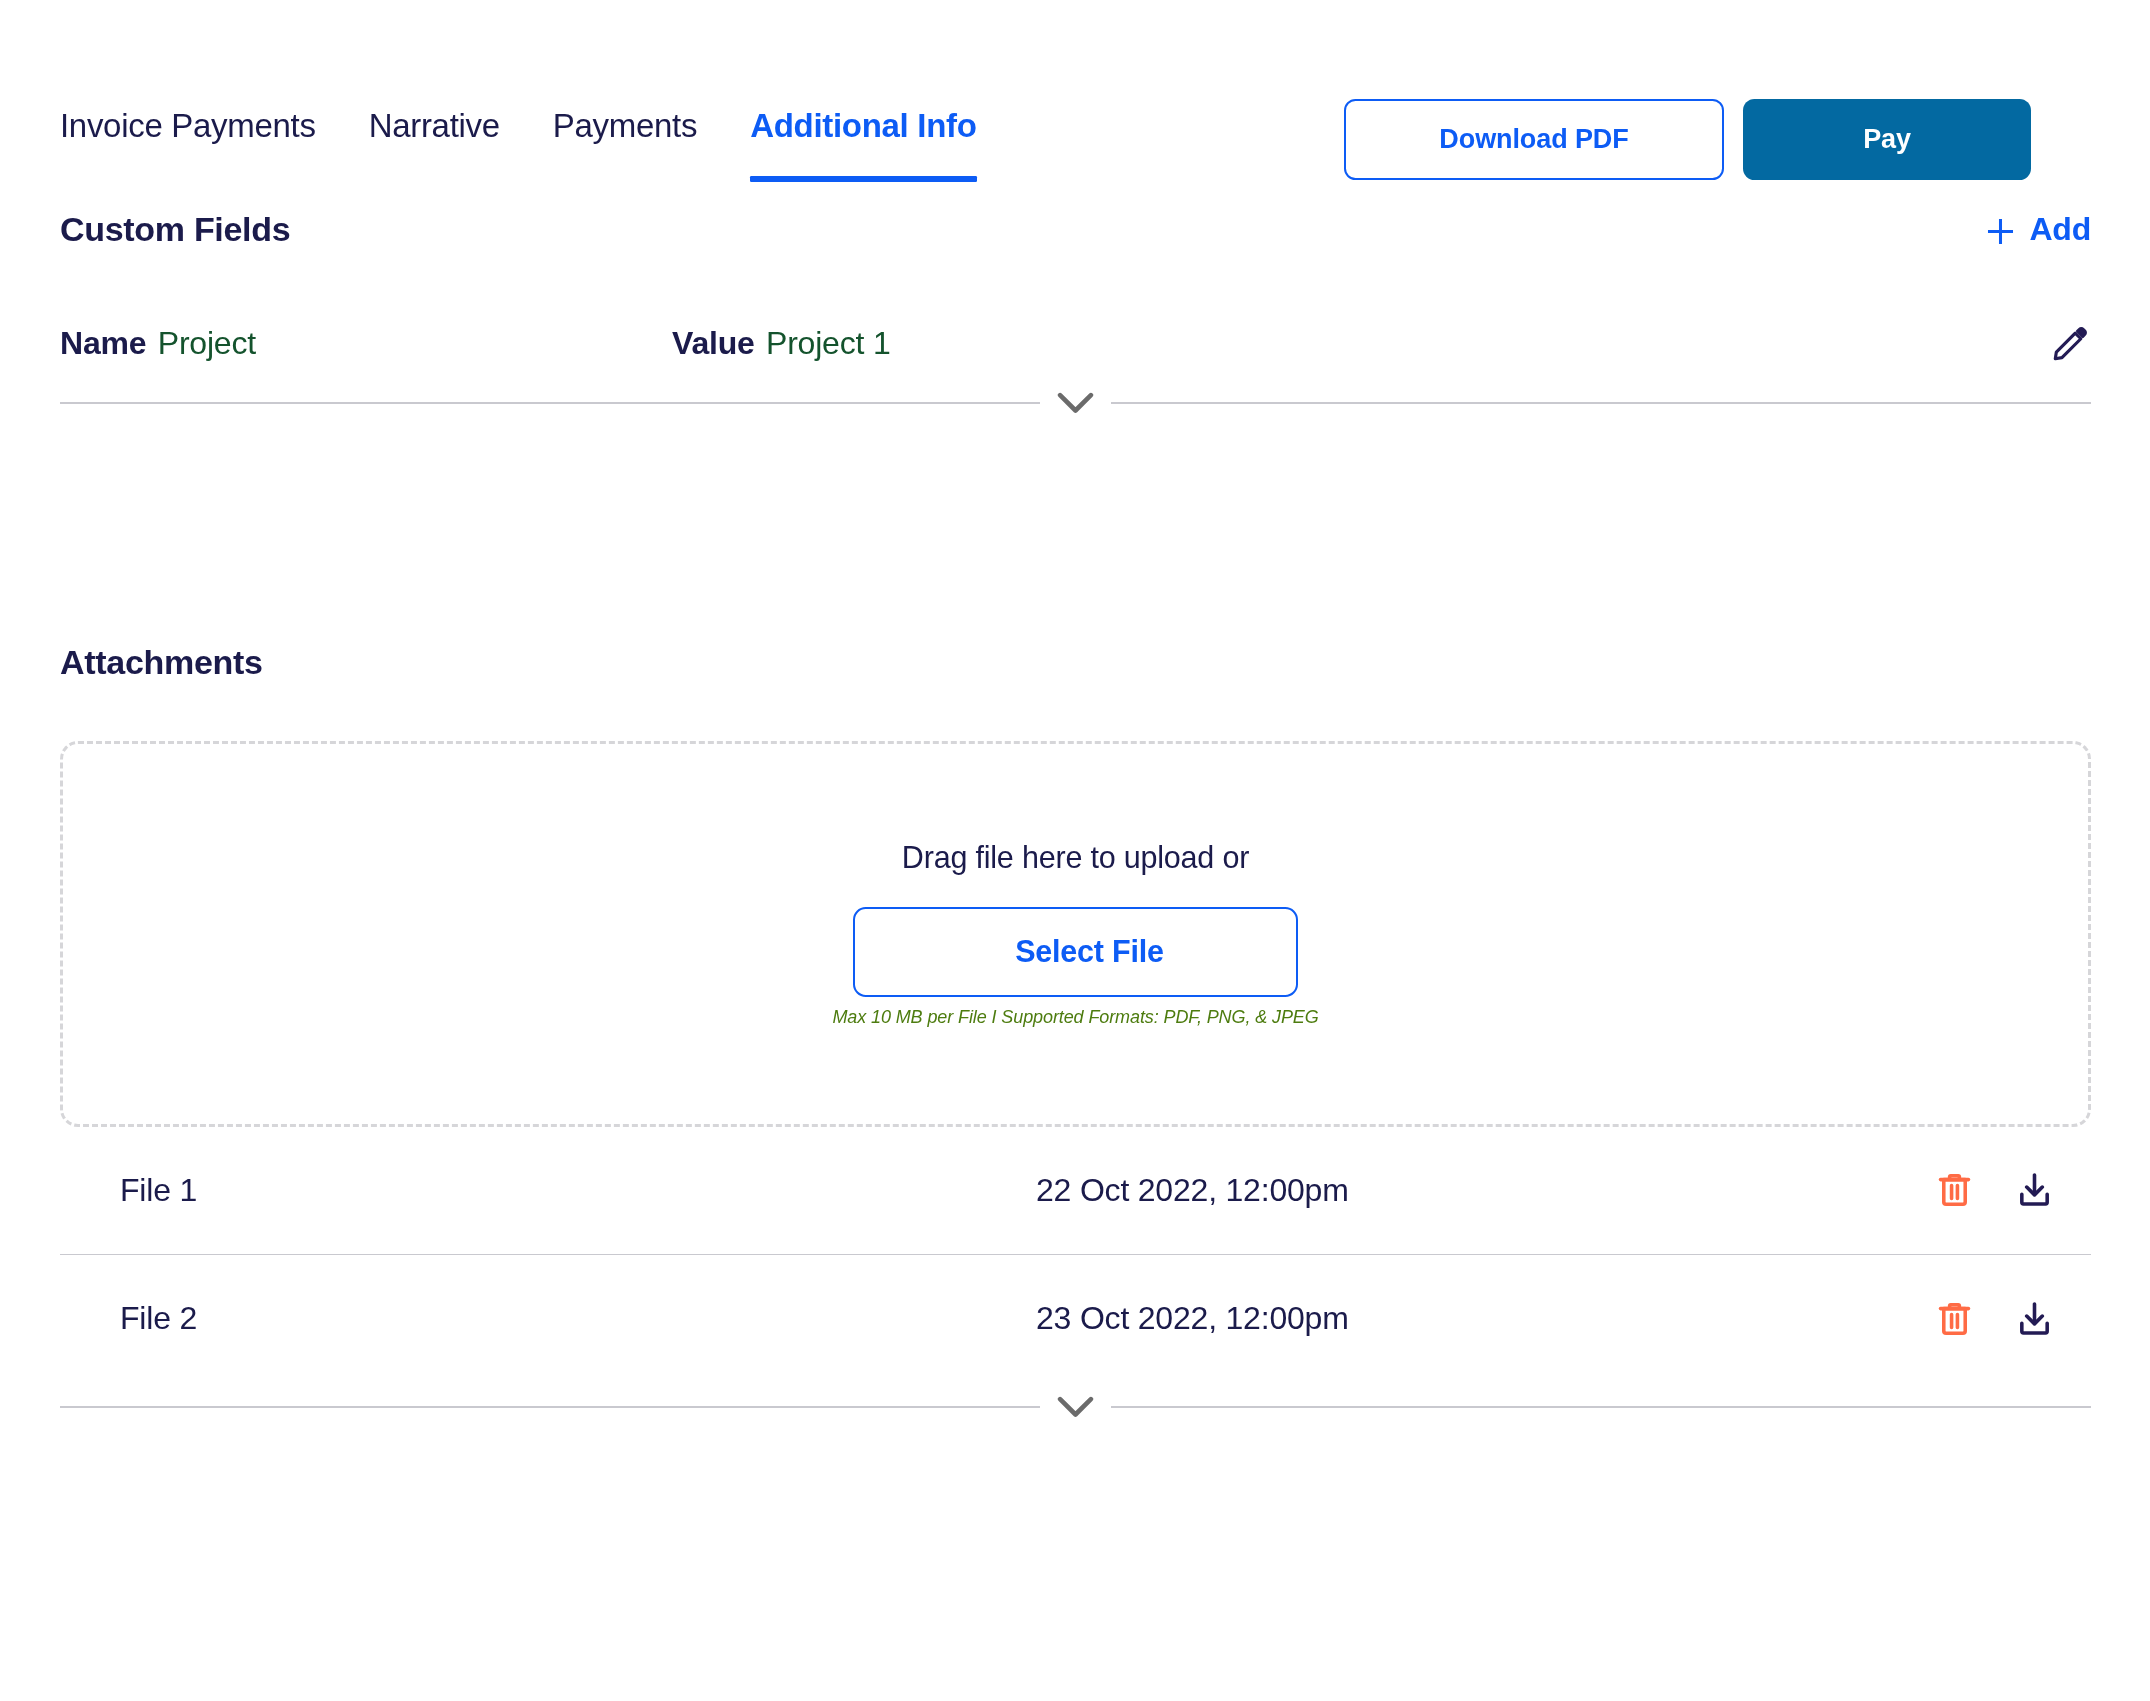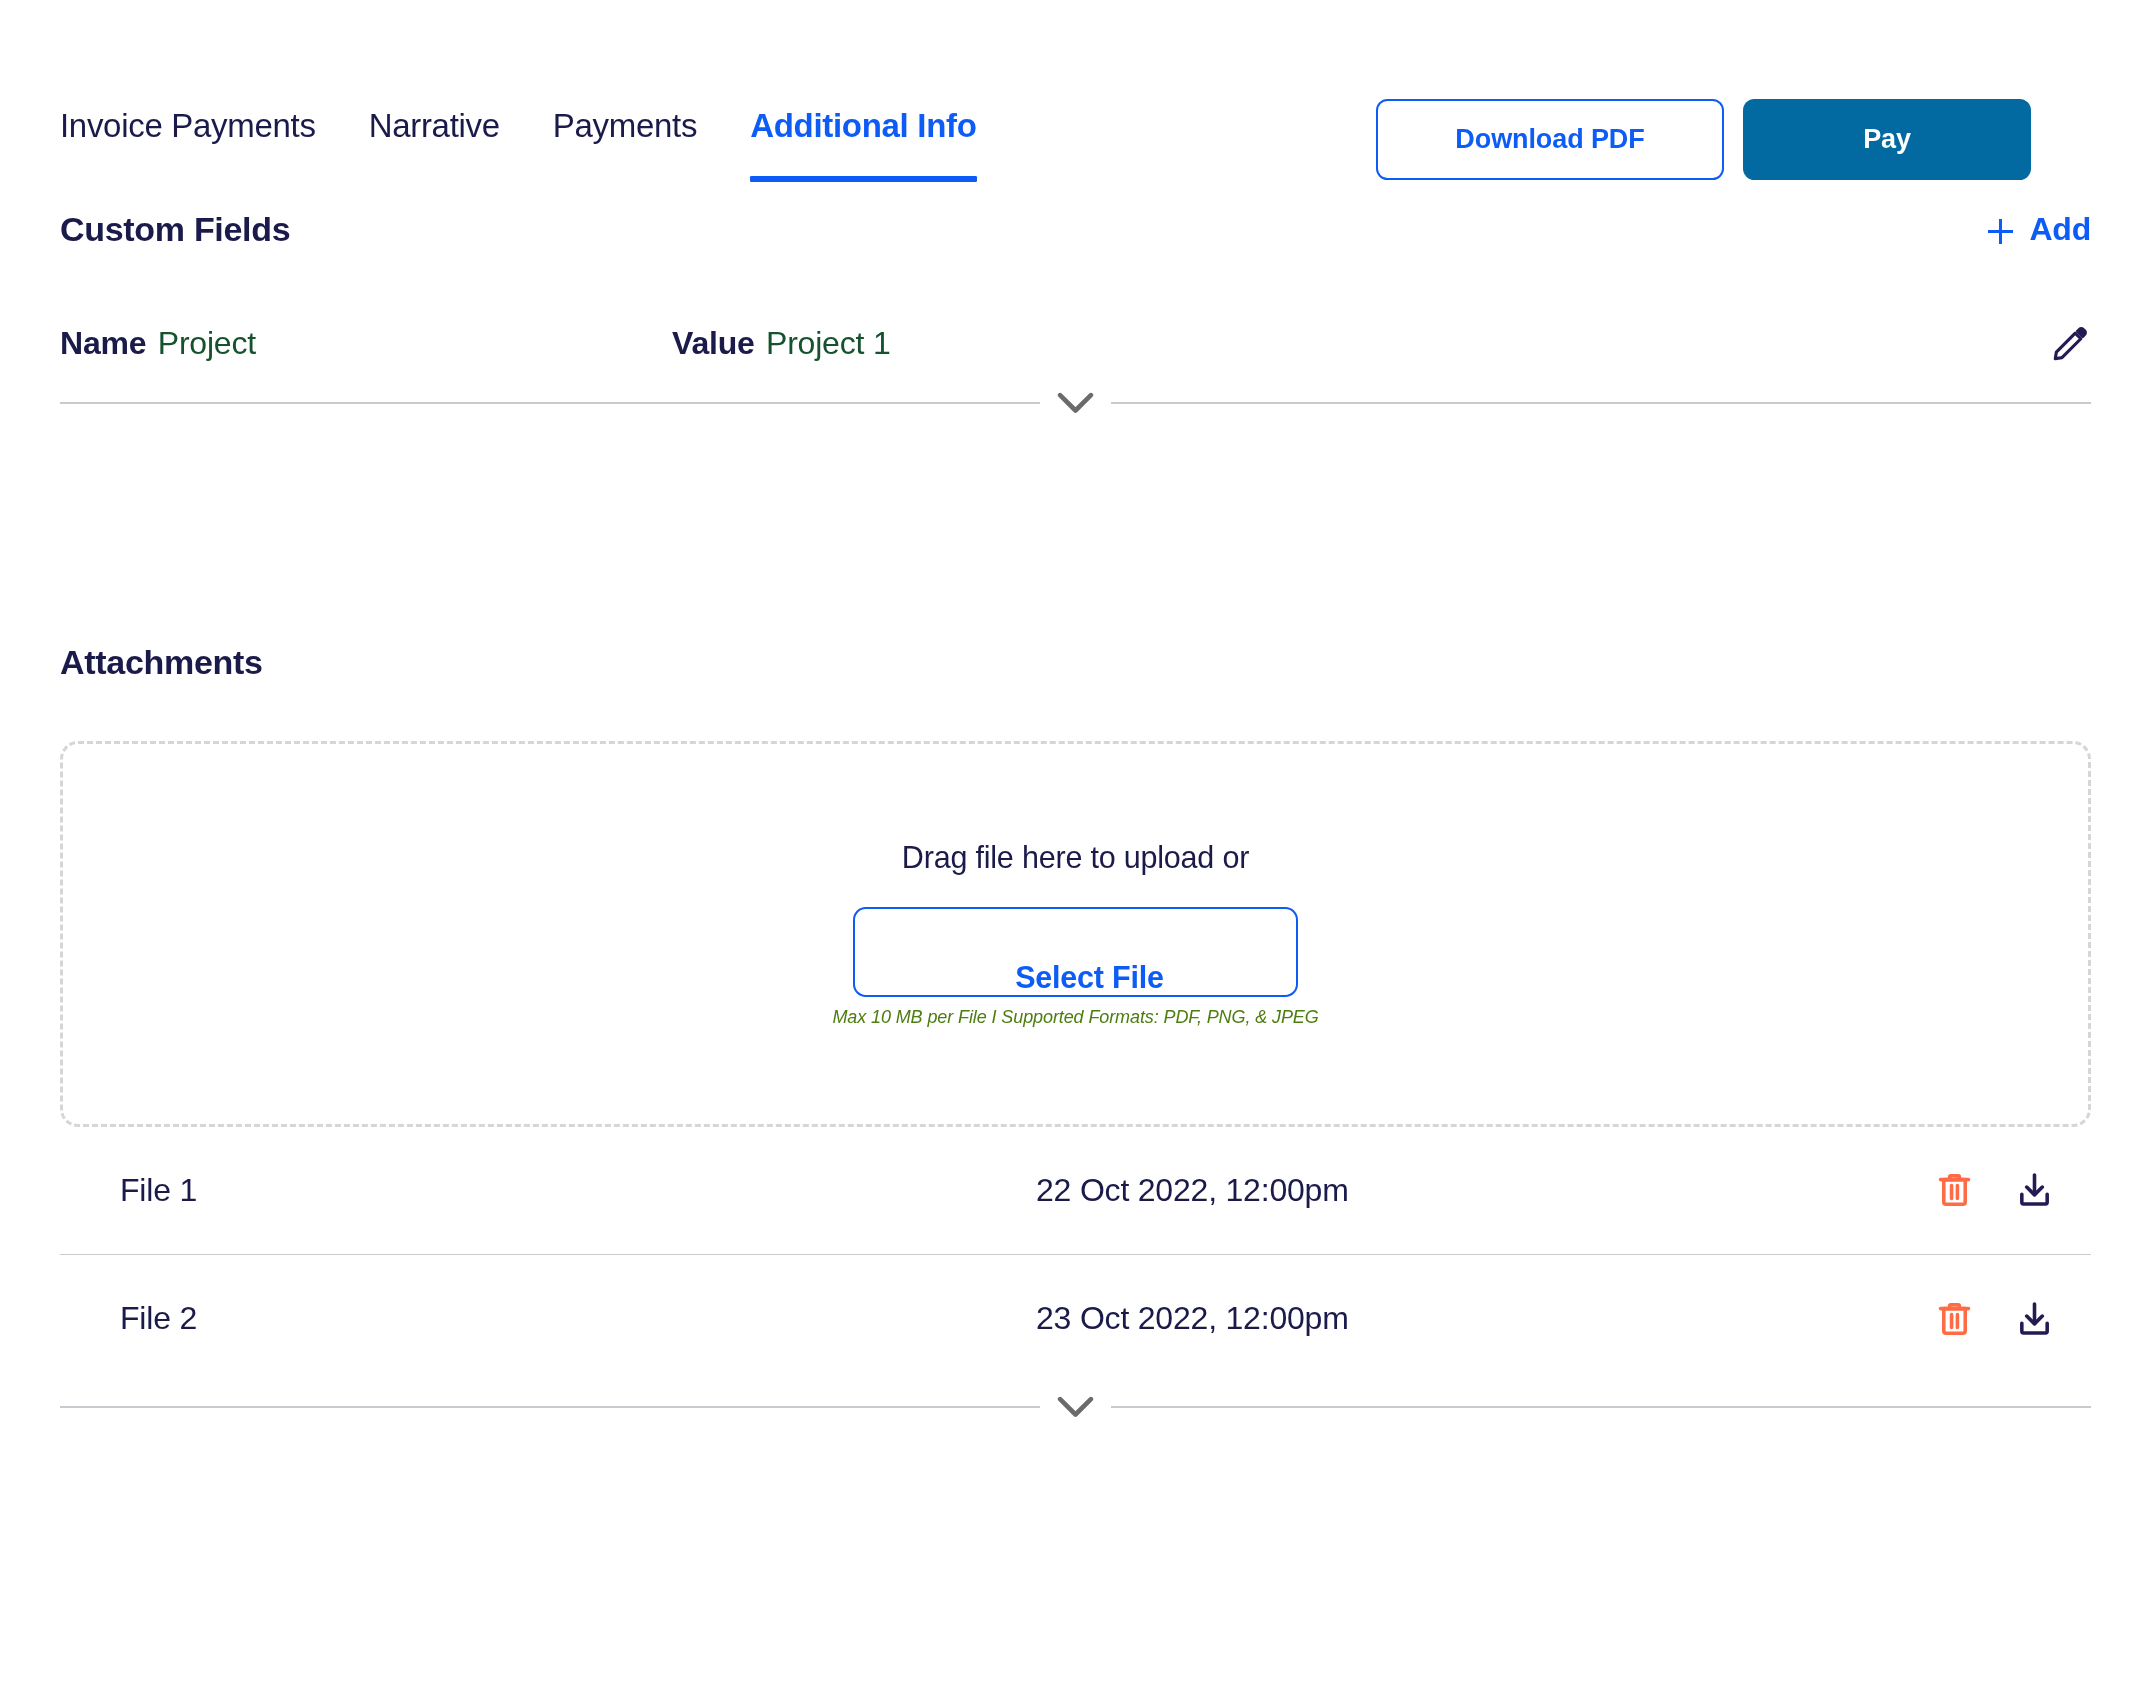--- a/index.html
+++ b/index.html
@@ -42,21 +42,21 @@
     position: absolute; right: 60px; top: 99px;
     display: flex; align-items: center; gap: 19px;
   }
   .btn {
     font-size: 27px; font-weight: 700; letter-spacing: -0.1px;
     border-radius: 11.4px; cursor: pointer;
     display: flex; align-items: center; justify-content: center;
     height: 81px;
   }
   .btn-outline {
-    width: 348px;
+    width: 380px;
     background: #ffffff; color: #0d5cf5;
     border: 2.5px solid #0d5cf5;
   }
   .btn-primary {
     width: 288px;
     background: #0369a1; color: #ffffff; border: none;
   }
 
   
   .section-head {
@@ -107,21 +107,21 @@
     display: flex; flex-direction: column; align-items: center; justify-content: center;
     cursor: pointer;
   }
   .dz-text { font-size: 30.5px; color: #1b1b4b; letter-spacing: -0.2px; }
   .dz-btn {
     margin-top: 32px;
     width: 445px; height: 90px;
     border: 2.5px solid #0d5cf5; border-radius: 12.7px;
     background: #ffffff; color: #0d5cf5;
     font-size: 30.5px; font-weight: 700; letter-spacing: -0.2px;
-    display: flex; align-items: flex-end; justify-content: center;
+    display: flex; align-items: center; justify-content: center;
     cursor: pointer;
     padding-left: 28px;
   }
   .dz-note { margin-top: 10px; font-size: 18px; color: #4d7c0f; letter-spacing: -0.1px; font-style: italic; }
 
   
   .file-row {
     position: relative;
     display: flex; align-items: center;
     height: 127px;

